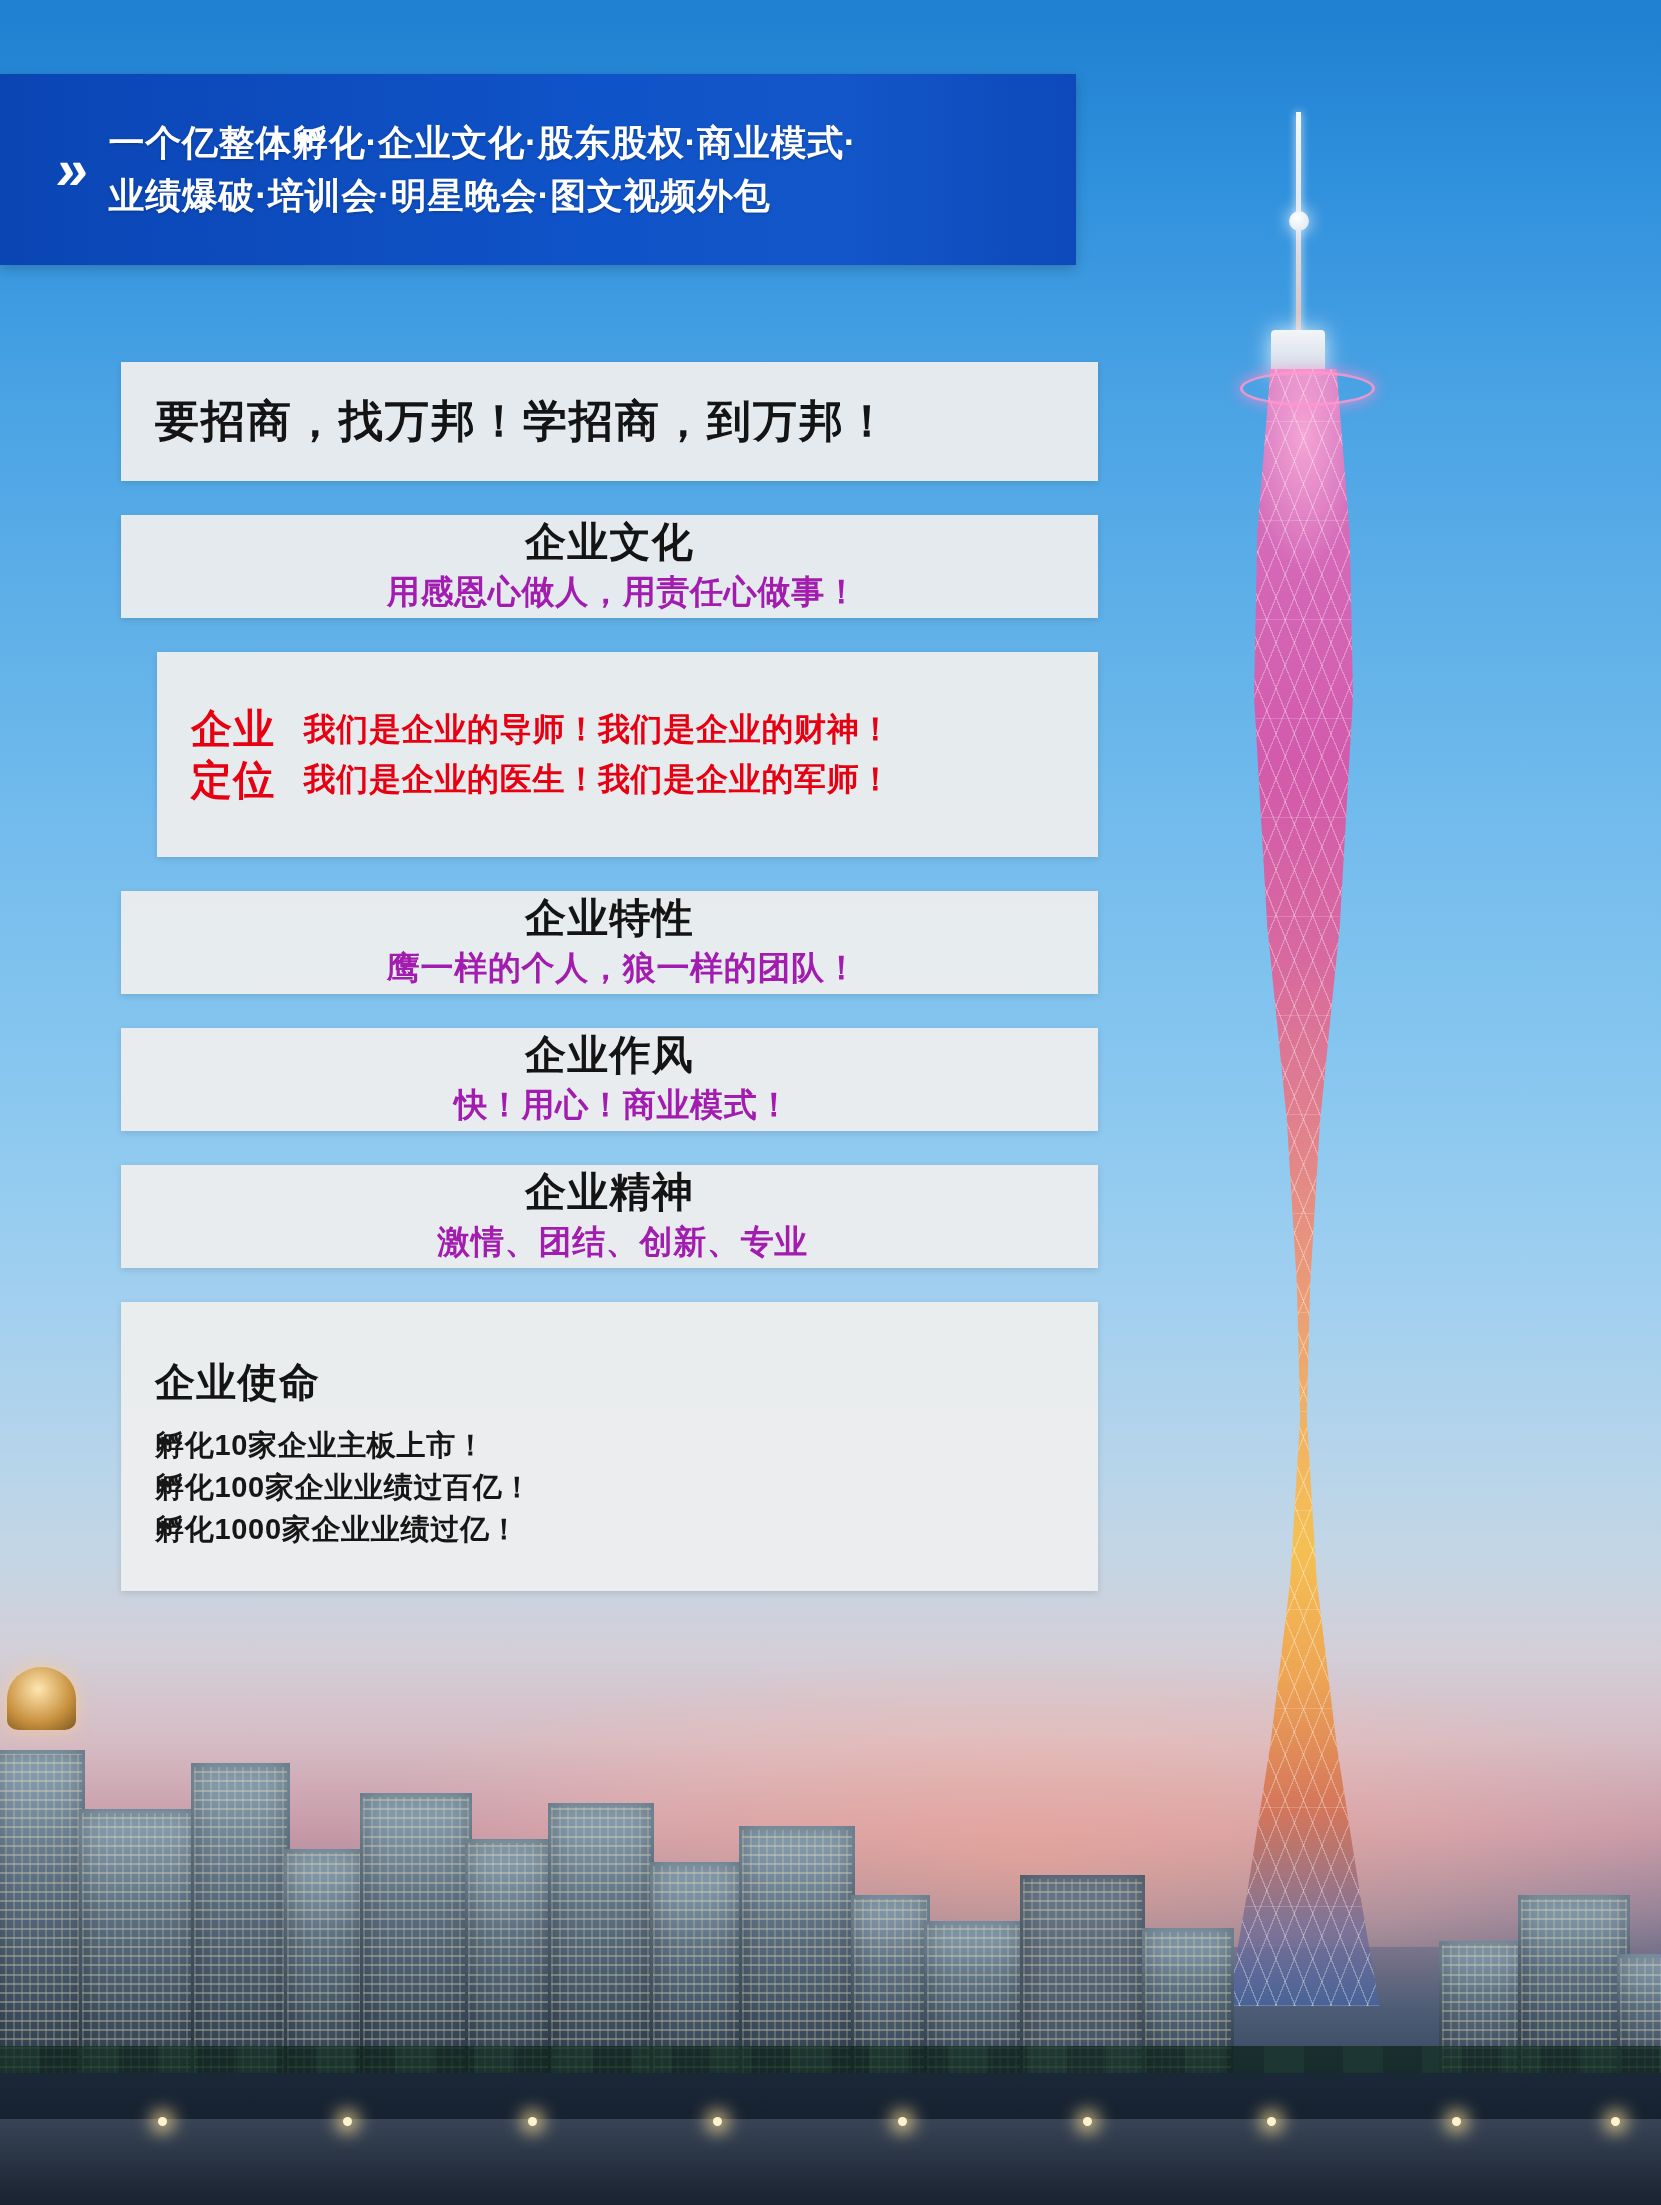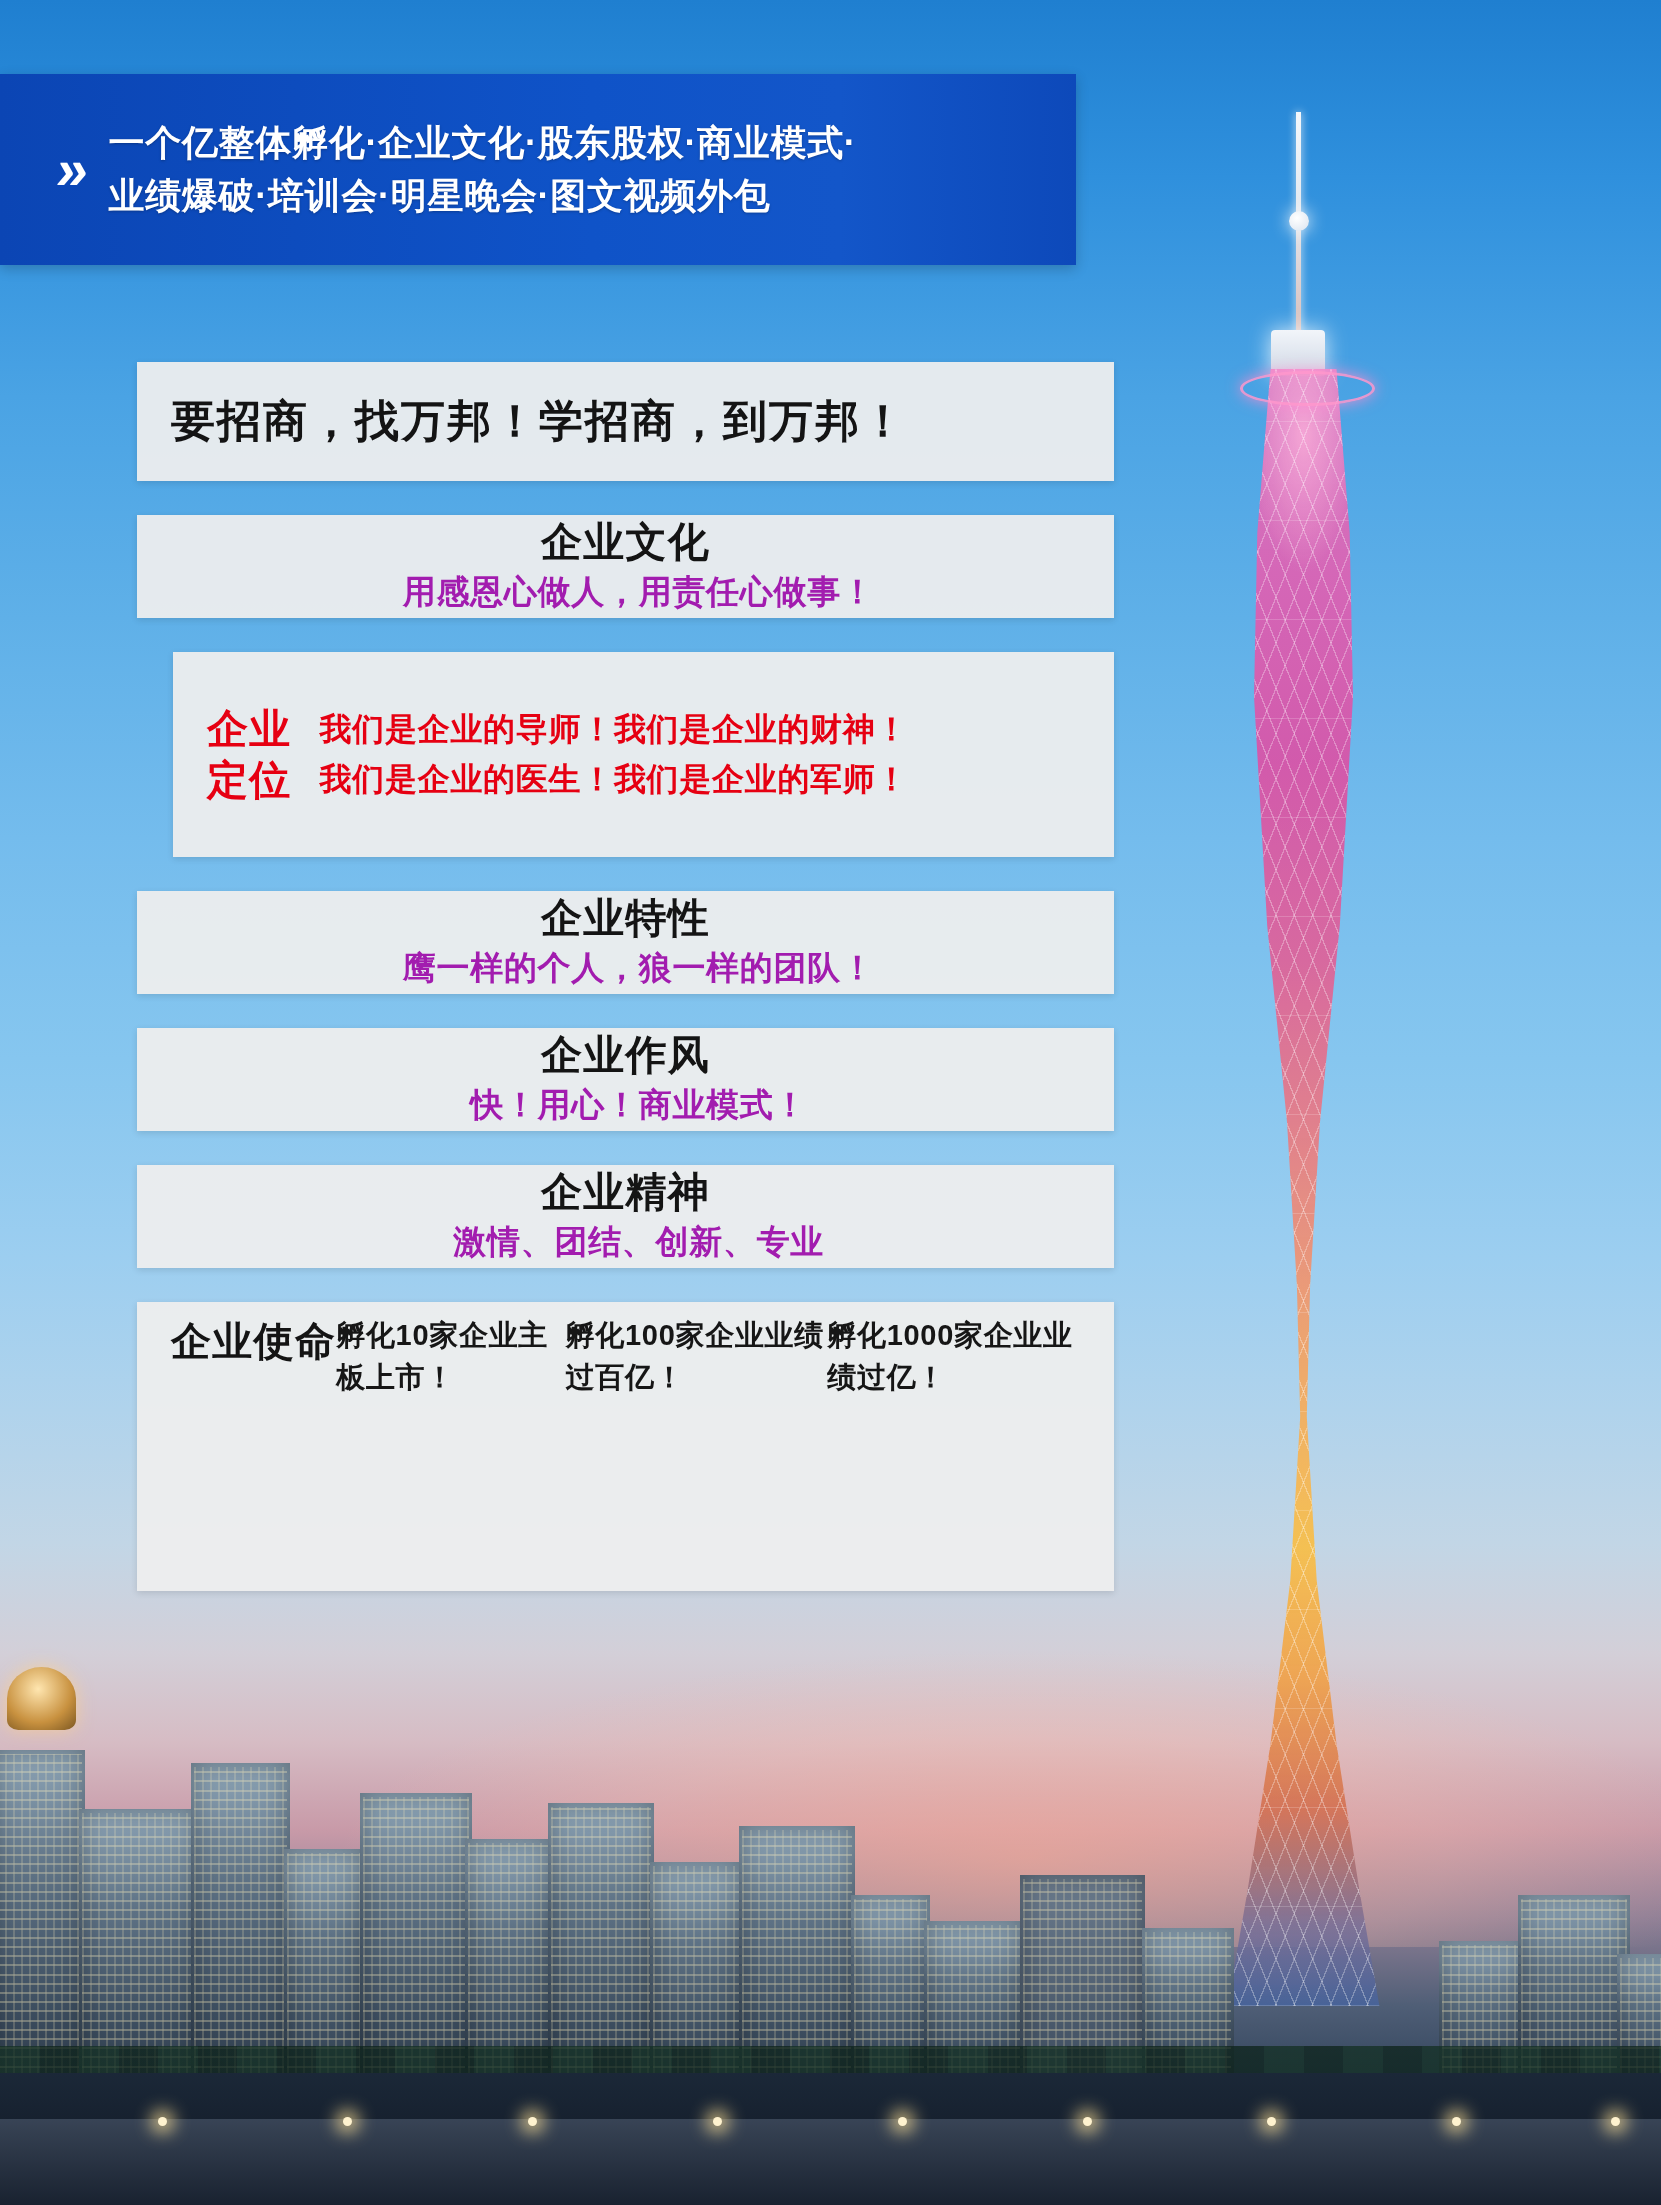--- a/index.html
+++ b/index.html
@@ -245,21 +245,21 @@
     color: #ffffff;
     font-size: 36px;
     font-weight: 700;
     line-height: 1.45;
     letter-spacing: 0.7px;
     text-shadow: 0 1.3px 2.6px rgba(0,0,0,0.25);
   }
 
   .cards {
     position: absolute;
-    left: 112px;
+    left: 96px;
     top: 362px;
     width: 977px;
     padding-left: 25px;
   }
   .card {
     background: rgba(238,238,238,0.94);
     margin-bottom: 34px;
     padding: 0 34px;
     display: flex;
     align-items: center;
@@ -304,21 +304,21 @@
     color: #e60012;
     font-size: 32px;
     font-weight: 700;
     line-height: 1.55;
     white-space: nowrap;
     letter-spacing: 0.7px;
   }
 
   .card-mission {
     height: 277px;
-    flex-direction: row;
+    flex-direction: column;
     align-items: flex-start;
     justify-content: center;
     padding-top: 12px;
   }
   .card-mission .title {
     font-size: 40px;
     margin-bottom: 14.5px;
   }
   .card-mission .mline {
     font-size: 29px;

